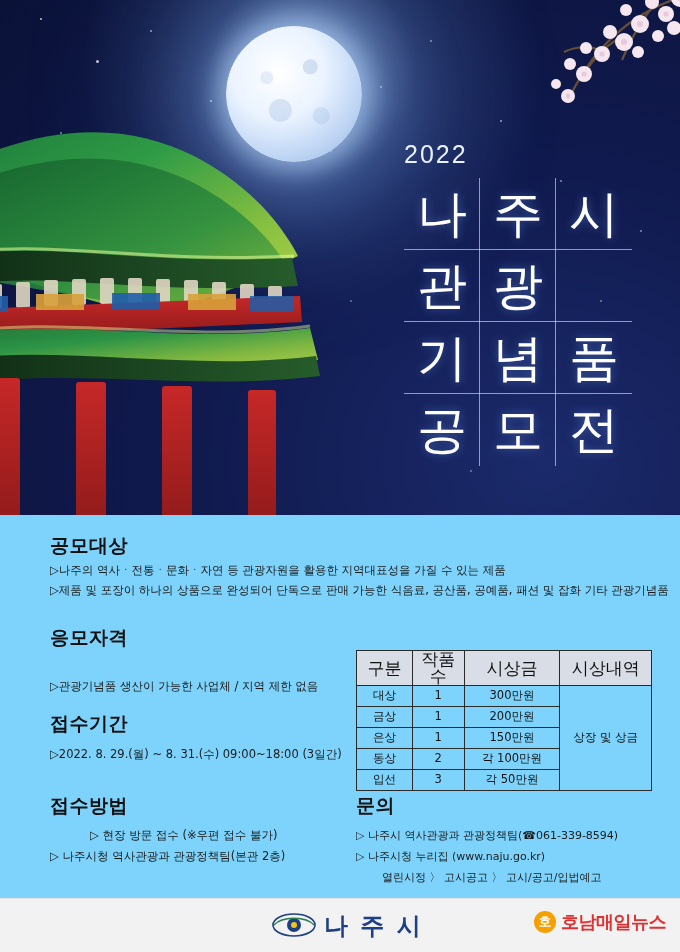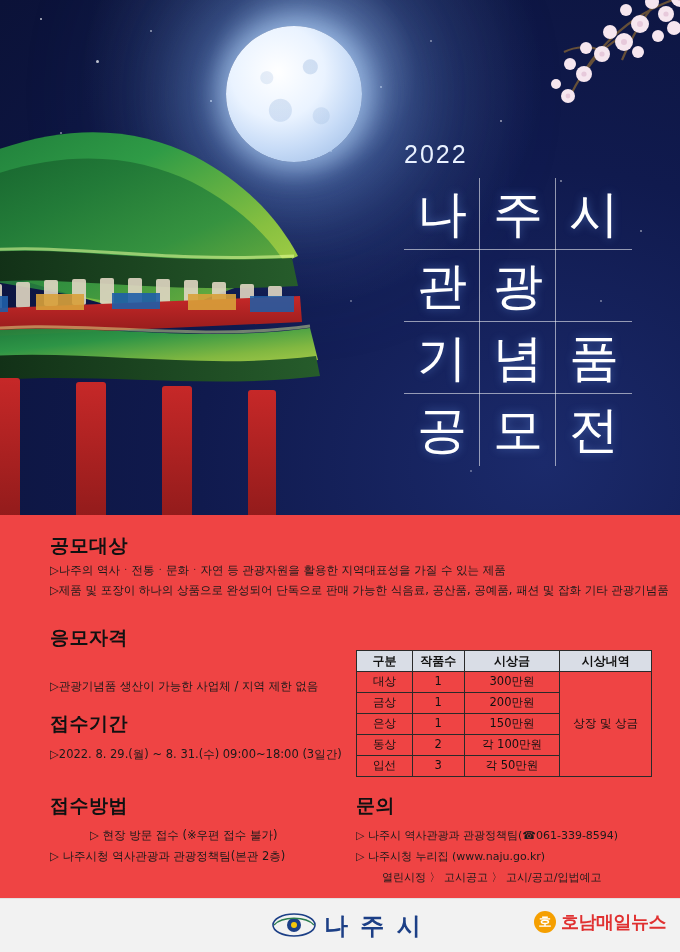--- a/index.html
+++ b/index.html
@@ -85,21 +85,21 @@
   .title-grid .cell.b-r { box-shadow: inset -1px 0 0 0 rgba(255,255,255,.55); }
   .title-grid .cell.b-b { box-shadow: inset 0 -1px 0 0 rgba(255,255,255,.55); }
   .title-grid .cell.b-rb {
     box-shadow: inset -1px 0 0 0 rgba(255,255,255,.55), inset 0 -1px 0 0 rgba(255,255,255,.55);
   }
   .title-grid .cell.empty { color: transparent; }
 
   
   .content {
     position: absolute; left: 0; top: 515px; width: 680px; height: 437px;
-    background: #ef4444;
+    background: #7dd3fc;
   }
   .sec-h {
     position: absolute;
     font-size: 19px; font-weight: bold; color: #111;
     font-family: "DejaVu Sans", sans-serif;
     letter-spacing: .5px;
   }
   .line {
     position: absolute;
     font-size: 11.5px; color: #1a1a1a;
@@ -124,21 +124,21 @@
     font-size: 11.5px;
     color: #111;
   }
   table.award th, table.award td {
     border: 1px solid #2a2a2a;
     text-align: center;
     height: 21px;
     padding: 0 2px;
     line-height: 1;
   }
-  table.award th { background: #d9dde6; font-weight: bold; font-size: 12px; }
+  table.award th { background: #d9dde6; font-weight: normal; font-size: 17px; }
   table.award td.rowspan { border-left: 1px solid #2a2a2a; }
   table.award col.c1 { width: 56px; }
   table.award col.c2 { width: 52px; }
   table.award col.c3 { width: 96px; }
   table.award col.c4 { width: 92px; }
 
   
   .footer {
     position: absolute; left: 0; top: 898px; width: 680px; height: 54px;
     background: #f2f2f2;

